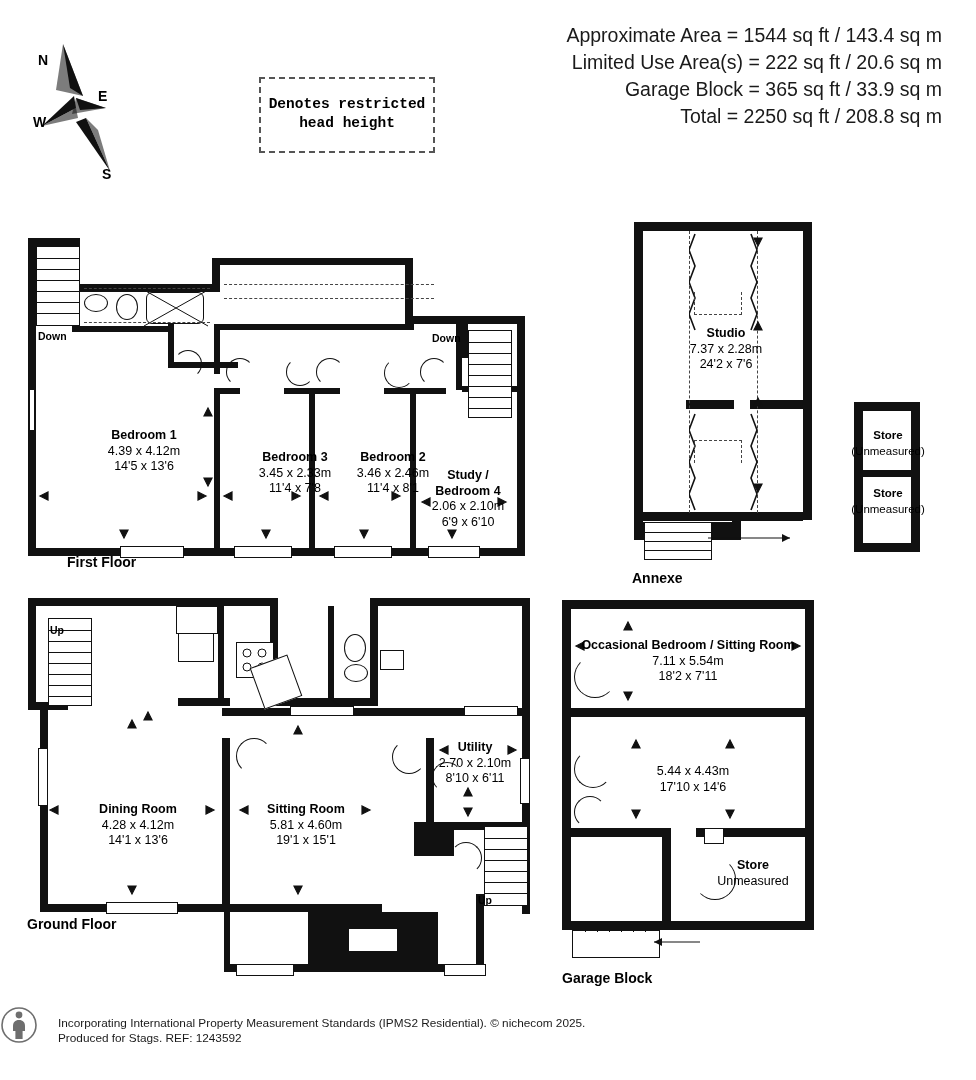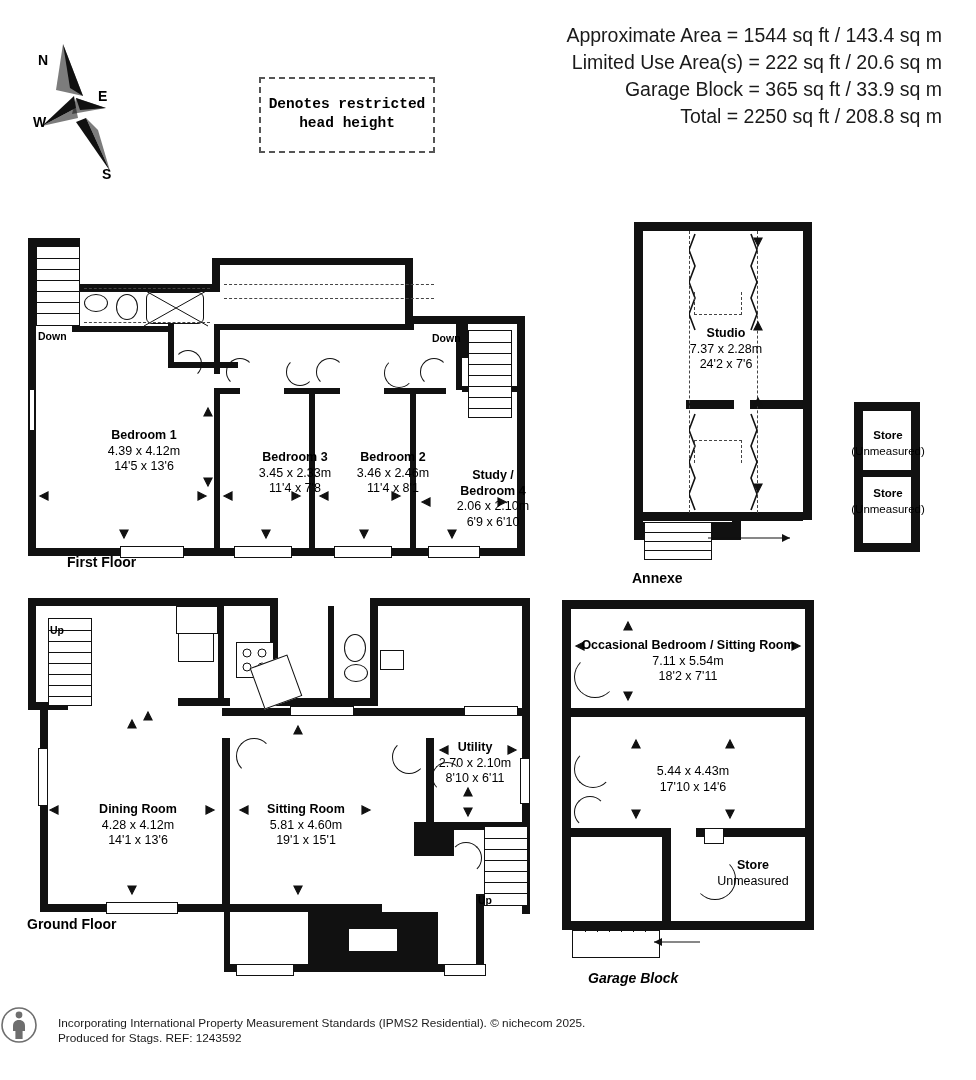--- a/index.html
+++ b/index.html
@@ -178,21 +178,21 @@
   <div class="room-label" style="left:194px;top:212px;width:146px;">
     <div class="nm">Bedroom 3</div>
     <div>3.45 x 2.33m</div>
     <div>11'4 x 7'8</div>
   </div>
   <div class="room-label" style="left:292px;top:212px;width:146px;">
     <div class="nm">Bedroom 2</div>
     <div>3.46 x 2.46m</div>
     <div>11'4 x 8'1</div>
   </div>
-  <div class="room-label" style="left:411px;top:230px;width:108px;">
+  <div class="room-label" style="left:386px;top:230px;width:108px;">
     <div class="nm">Study /</div>
     <div class="nm">Bedroom 4</div>
     <div>2.06 x 2.10m</div>
     <div>6'9 x 6'10</div>
   </div>
 </div>
 <div class="floor-title" style="left:27px;top:554px;margin-left:40px;">First Floor</div>
 
 <div class="abs" style="left:634px;top:222px;width:290px;height:340px;">
 
@@ -429,21 +429,21 @@
   </div>
   <div class="room-label" style="left:66px;top:164px;width:130px;">
     <div>5.44 x 4.43m</div>
     <div>17'10 x 14'6</div>
   </div>
   <div class="room-label" style="left:126px;top:258px;width:130px;">
     <div class="nm">Store</div>
     <div>Unmeasured</div>
   </div>
 </div>
-<div class="floor-title" style="left:588px;top:970px;font-style:italic;">Garage Block</div>
+<div class="floor-title" style="left:562px;top:970px;">Garage Block</div>
 
 <svg class="abs" id="rics" viewBox="0 0 38 46">
   <circle cx="19" cy="23" r="17" fill="none" stroke="#6e6e6e" stroke-width="1.6"></circle>
   <circle cx="19" cy="13" r="3.4" fill="#6e6e6e"></circle>
   <path d="M19,18 c-4,0 -6,2.4 -6,6 l0,5 l2.4,0 l0,8 l7.2,0 l0,-8 l2.4,0 l0,-5 c0,-3.6 -2,-6 -6,-6 z" fill="#6e6e6e"></path>
 </svg>
 <div class="abs" id="footer">
   <div class="ft" style="margin-left:38px;">
     <br>
     <span>Incorporating International Property Measurement Standards (IPMS2 Residential).</span>

